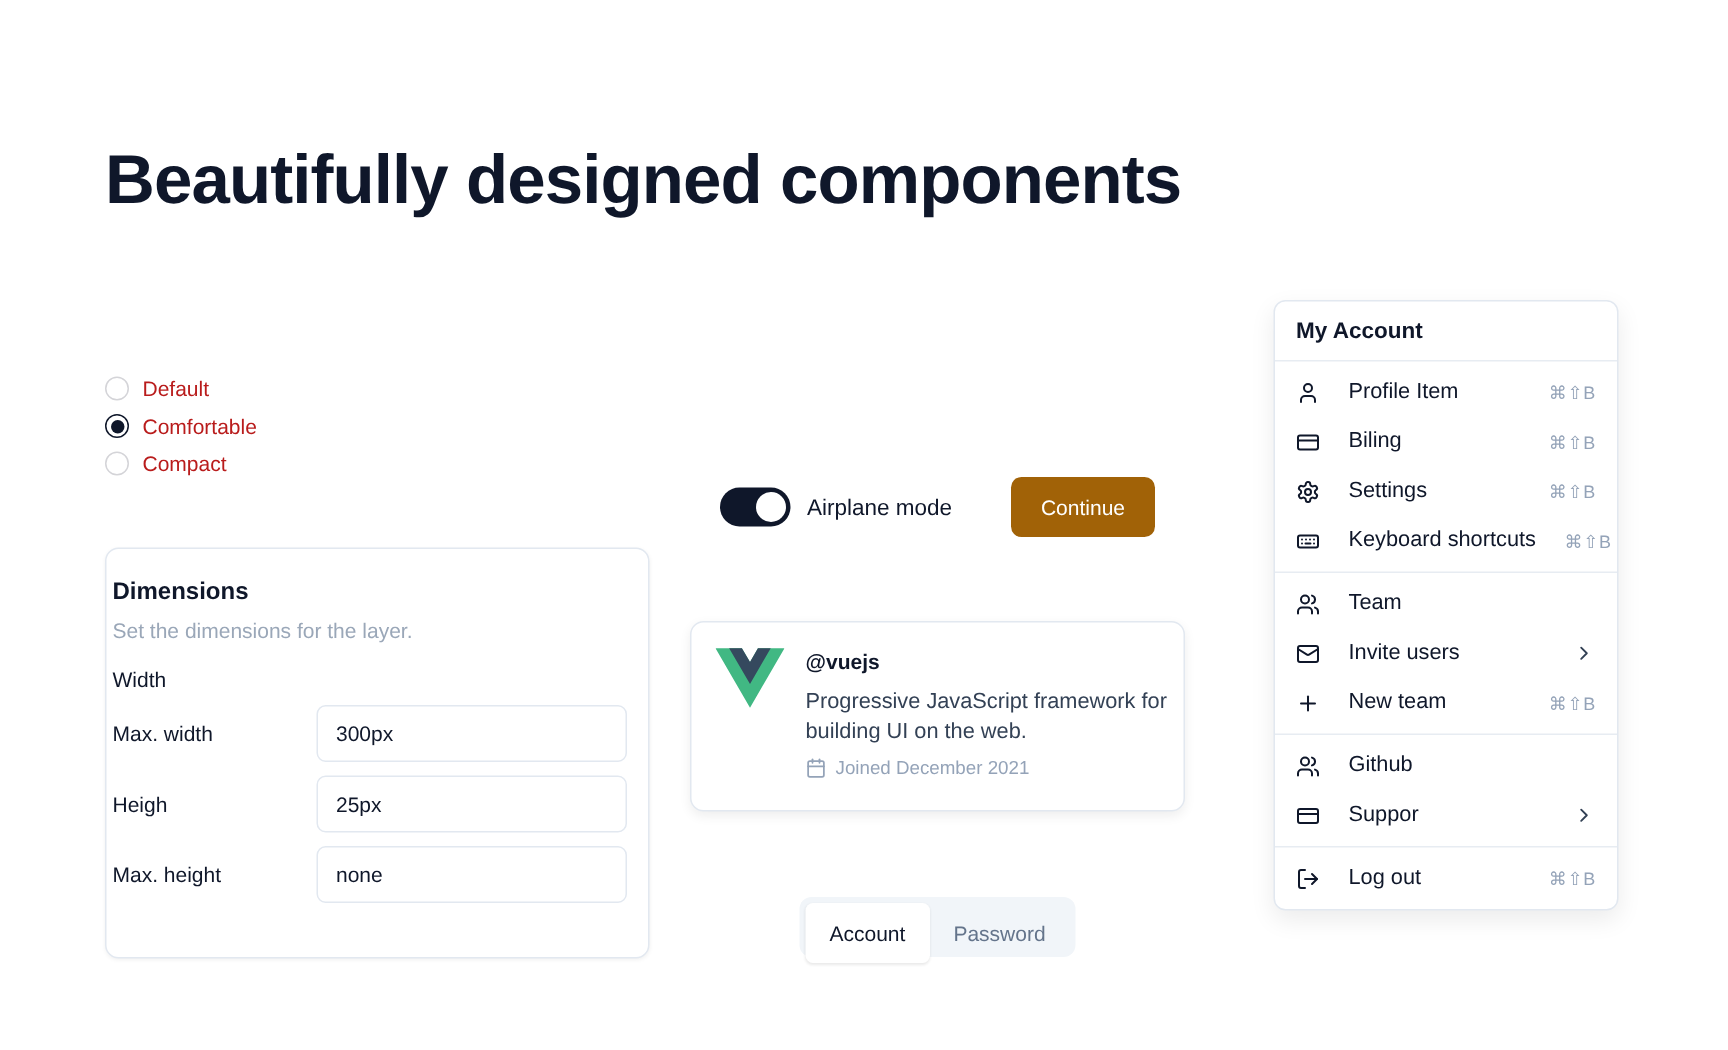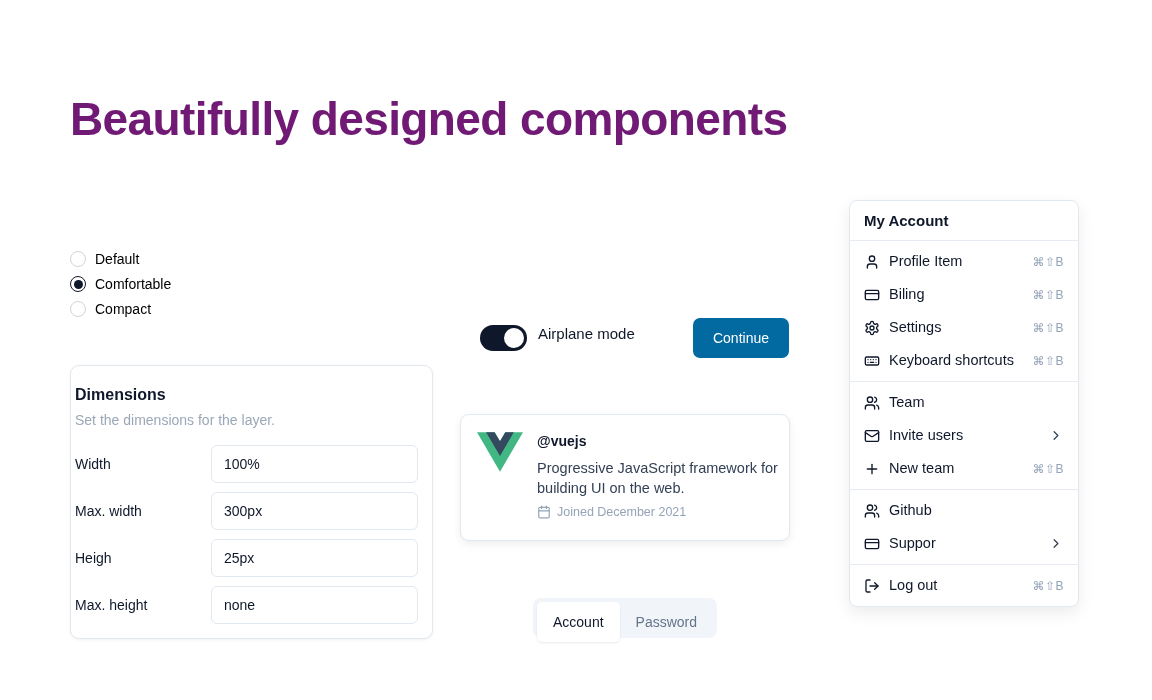--- a/index.html
+++ b/index.html
@@ -1,53 +1,53 @@
 <!DOCTYPE html>
 <html><head>
 <meta charset="utf-8">
 <style>
   * { box-sizing: border-box; }
   body { margin: 0; background: #fff; font-family: "Liberation Sans", sans-serif; color: #0f172a; }
   .stage { position: relative; width: 1152px; height: 700px; background: #fff; overflow: hidden; }
 
   
   .h1 { position: absolute; left: 70px; top: 58px; font-size: 46px; font-weight: 800;
-        letter-spacing: -0.6px; line-height: 61px; color: #701a75; }
+        letter-spacing: -0.6px; line-height: 61px; color: #0f172a; }
   .h1 span { display: block; }
 
   
   .radio-group { position: absolute; left: 70px; top: 251px; display: flex; flex-direction: column; gap: 9px; }
   .radio-row { display: flex; align-items: center; gap: 9px; cursor: pointer; }
   .radio { width: 16px; height: 16px; border-radius: 50%; border: 1px solid #d4d4d8; background: #fff;
            display: flex; align-items: center; justify-content: center; flex: 0 0 16px; }
   .radio.selected { border-color: #0f172a; }
   .radio-dot { width: 9px; height: 9px; border-radius: 50%; background: #0f172a; }
-  .radio-label { font-size: 14px; color: #000000; }
+  .radio-label { font-size: 14px; color: #b91c1c; }
 
   
   .card { background: #fff; border: 1px solid #e2e8f0; border-radius: 9px; box-shadow: 0 1px 3px rgba(0,0,0,.06); }
 
   
   .dims { position: absolute; left: 70px; top: 365px; width: 363px; height: 274px; padding: 20px 17px 16px 4px; }
   .dims-title { font-size: 16px; font-weight: 700; margin-bottom: 8px; }
   .dims-sub { font-size: 14px; color: #9aa7b8; margin-bottom: 17px; }
   .field { display: flex; align-items: center; margin-bottom: 9px; gap: 32px; }
   .field label { flex: 0 0 104px; font-size: 14px; font-weight: 500; color: #0f172a; }
   .field input { flex: 1; height: 38px; border: 1px solid #e2e8f0; border-radius: 6px; padding: 0 12px;
                  font-size: 14px; color: #0f172a; font-family: inherit; outline: none; background: #fff; }
 
   
-  .switch-row { position: absolute; left: 480px; top: 325px; display: flex; align-items: flex-start; }
+  .switch-row { position: absolute; left: 480px; top: 325px; display: flex; align-items: center; }
   .switch { width: 47px; height: 26px; border-radius: 999px; background: #0f172a; position: relative; cursor: pointer; }
   .thumb { position: absolute; top: 3px; right: 3px; width: 20px; height: 20px; border-radius: 50%; background: #fff; }
   .switch-label { margin-left: 11px; font-size: 15px; font-weight: 500; cursor: pointer; }
 
   
-  .btn-primary { position: absolute; left: 693px; top: 318px; width: 96px; height: 40px; border: none;
-                 background: #0369a1; color: #fff; font-size: 14px; font-weight: 500; border-radius: 7px;
+  .btn-primary { position: absolute; left: 674px; top: 318px; width: 96px; height: 40px; border: none;
+                 background: #a16207; color: #fff; font-size: 14px; font-weight: 500; border-radius: 7px;
                  font-family: inherit; cursor: pointer; }
 
   
   .hover-card { position: absolute; left: 460px; top: 414px; width: 330px; height: 127px; padding: 16px;
                 display: flex; gap: 14px; box-shadow: 0 3px 8px rgba(0,0,0,.07); }
   .hc-body { flex: 1; min-width: 0; }
   .hc-handle { font-size: 14px; font-weight: 700; margin-top: 2px; margin-bottom: 9px; }
   .hc-desc { font-size: 14.5px; color: #334155; line-height: 20px; width: 242px; }
   .hc-joined { display: flex; align-items: center; gap: 6px; margin-top: 7px; color: #94a3b8; font-size: 12.5px; text-align: right; }
   .hc-joined .ic { width: 14px; height: 14px; color: #94a3b8; }
@@ -58,21 +58,21 @@
   .tab { height: 40px; padding: 0 16px; display: flex; align-items: center; font-size: 14px; font-weight: 500;
          color: #64748b; border-radius: 5px; cursor: pointer; }
   .tab.active { background: #fff; color: #0f172a; box-shadow: 0 1px 2px rgba(0,0,0,.09); }
 
   
   .menu { position: absolute; left: 849px; top: 200px; width: 230px; background: #fff; border: 1px solid #e2e8f0;
           border-radius: 8px; box-shadow: 0 6px 16px rgba(0,0,0,.08); overflow: hidden; }
   .menu-label { padding: 11px 14px; font-size: 15px; font-weight: 600; color: #0f172a; }
   .sep { height: 1px; background: #e7ecf2; }
   .group { padding: 4px 0; }
-  .mi { display: flex; align-items: center; gap: 9px; padding: 8px 14px; font-size: 14.5px; color: #0f172a; cursor: pointer; }
+  .mi { display: flex; align-items: center; gap: 19px; padding: 8px 14px; font-size: 14.5px; color: #0f172a; cursor: pointer; }
   .mi .ic { width: 16px; height: 16px; flex: 0 0 16px; color: #0f172a; }
   .mi-label { flex: 1; line-height: 17px; white-space: nowrap; }
   .mi-shortcut { font-size: 12px; color: #94a3b8; letter-spacing: 0.5px; }
   .mi .chev { width: 15px; height: 15px; color: #334155; }
   .mi.disabled { color: #c3cdd9; cursor: default; }
   .mi.disabled .ic { color: #c3cdd9; }
 
   .ic { stroke: currentColor; fill: none; stroke-width: 2; stroke-linecap: round; stroke-linejoin: round; }
 </style>
 </head>
@@ -99,21 +99,20 @@
       <span class="radio"></span>
       <span class="radio-label">Compact</span>
     </div>
   </div>
 
   <div class="card dims">
     <div class="dims-title">Dimensions</div>
     <div class="dims-sub">Set the dimensions for the layer.</div>
     <div class="field">
       <label>Width</label>
-      <input value="100%" style="">
     </div>
     <div class="field">
       <label>Max. width</label>
       <input value="300px" style="">
     </div>
     <div class="field">
       <label>Heigh</label>
       <input value="25px" style="">
     </div>
     <div class="field">

